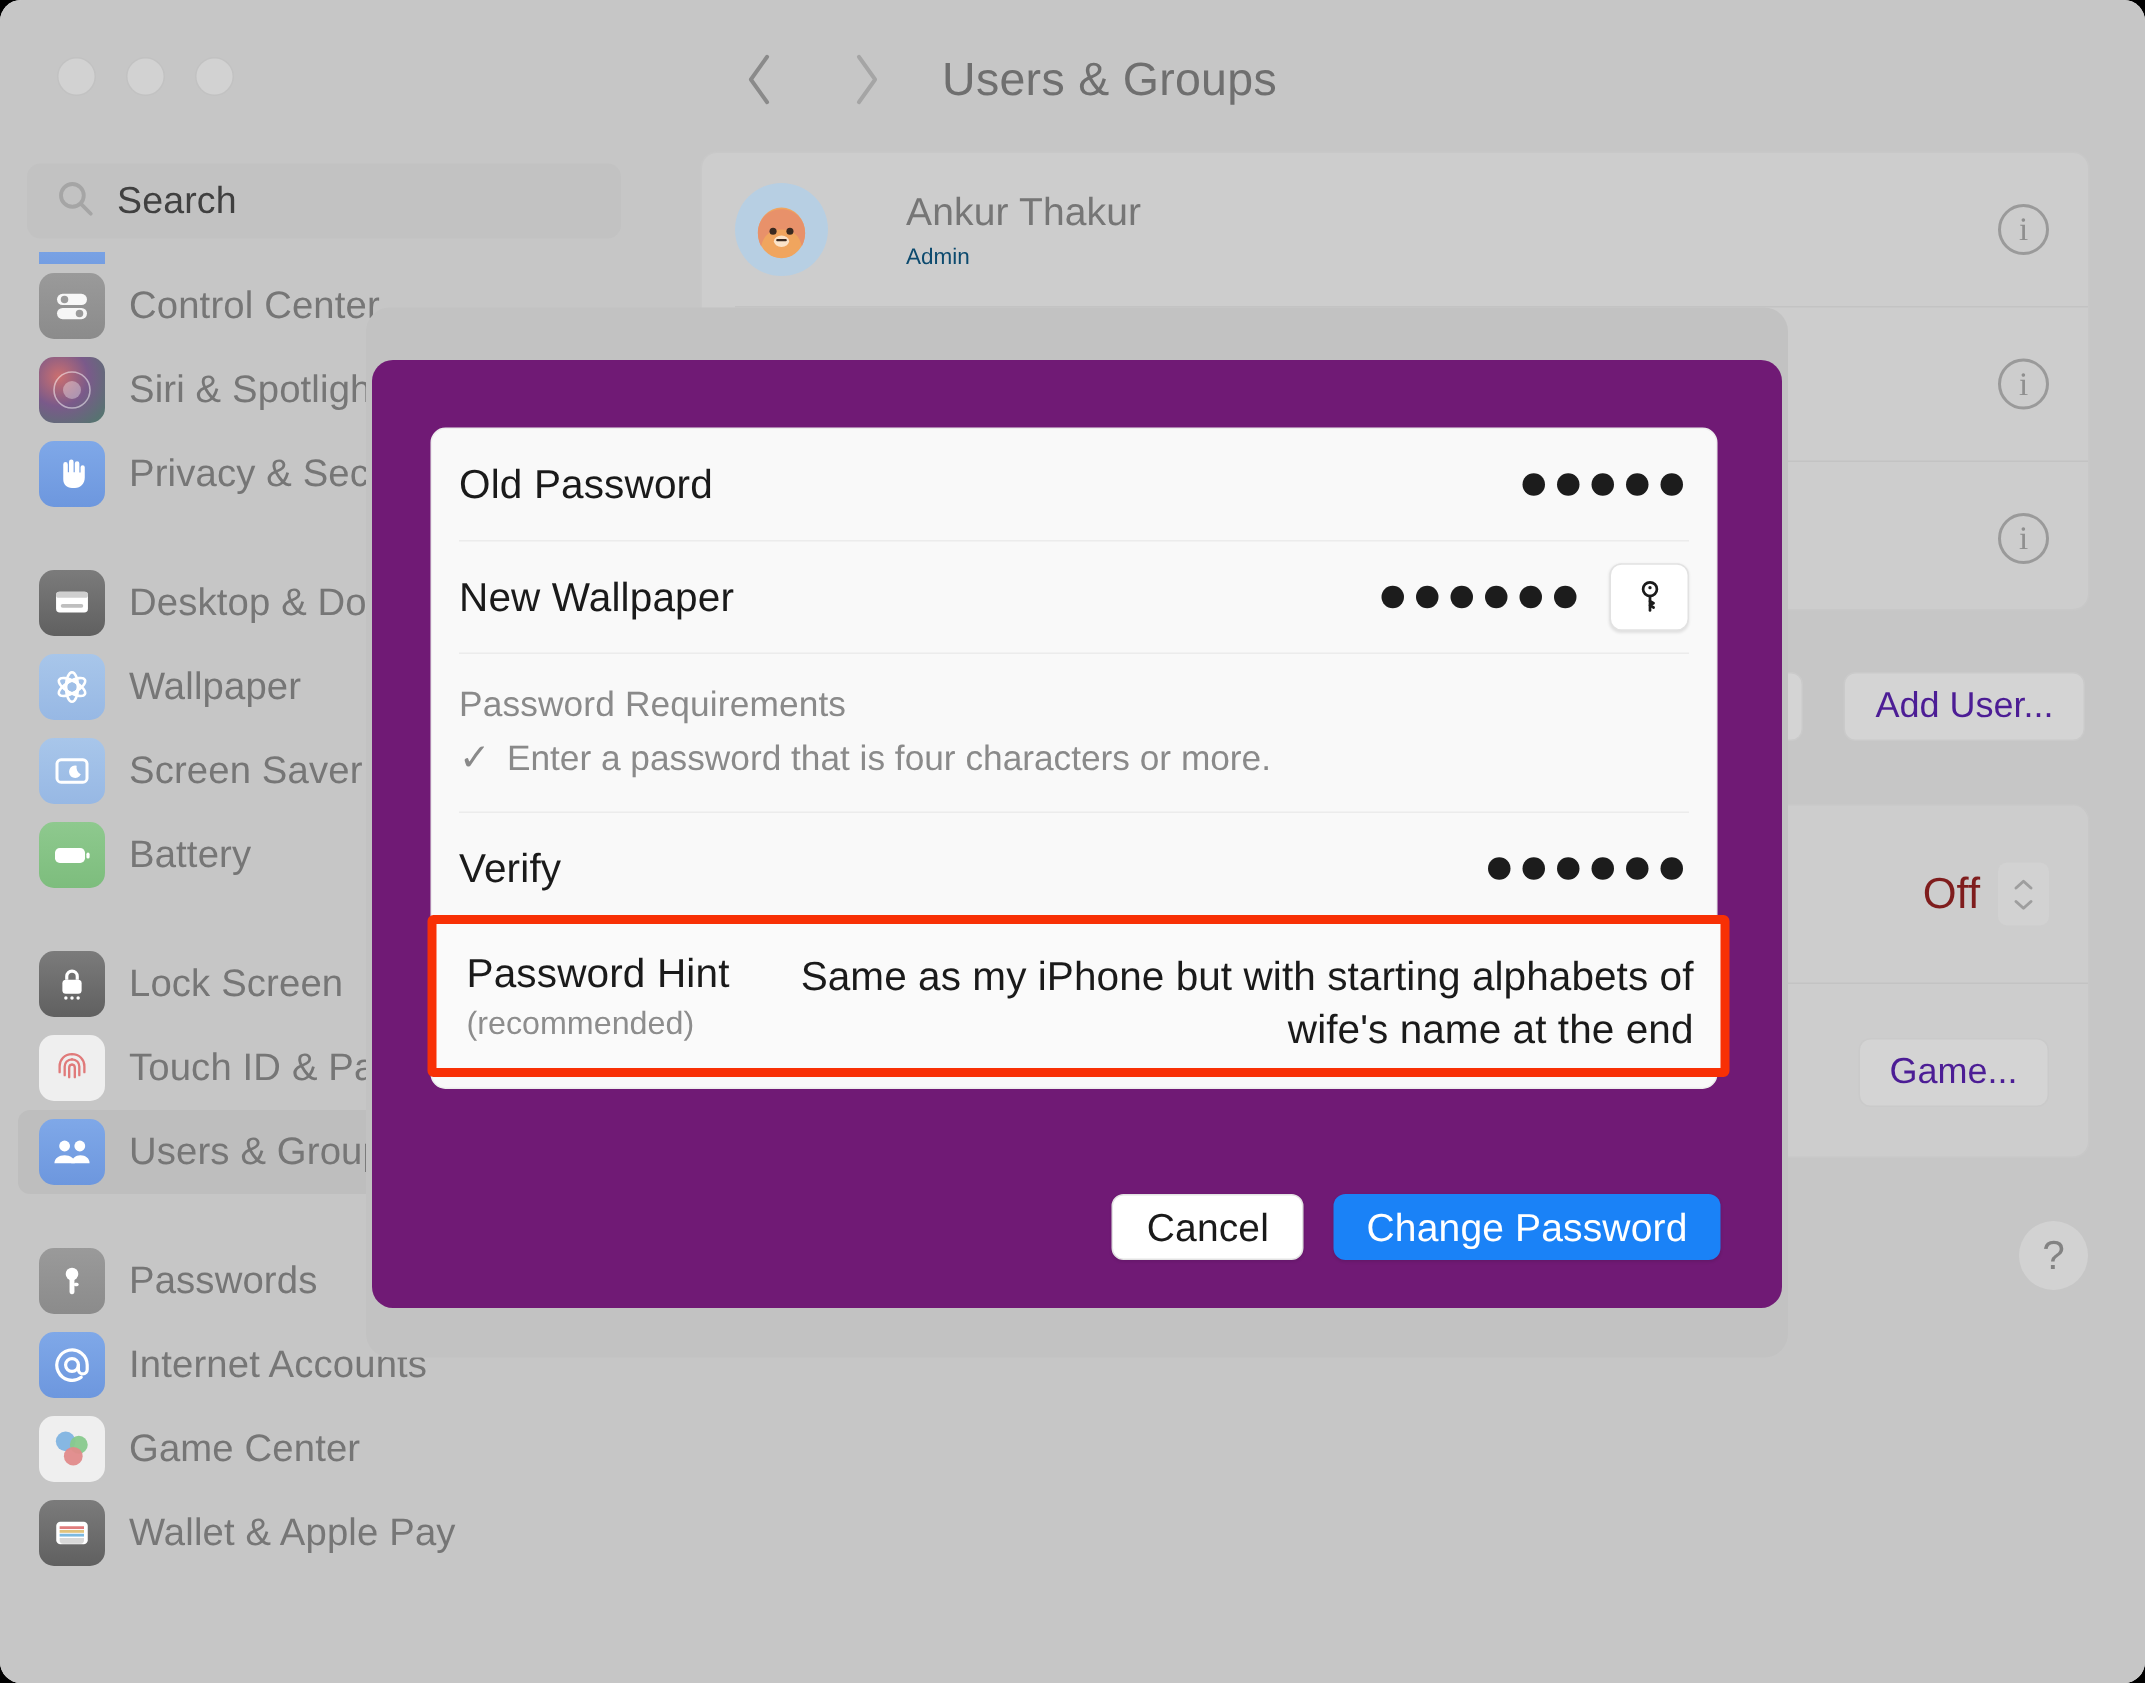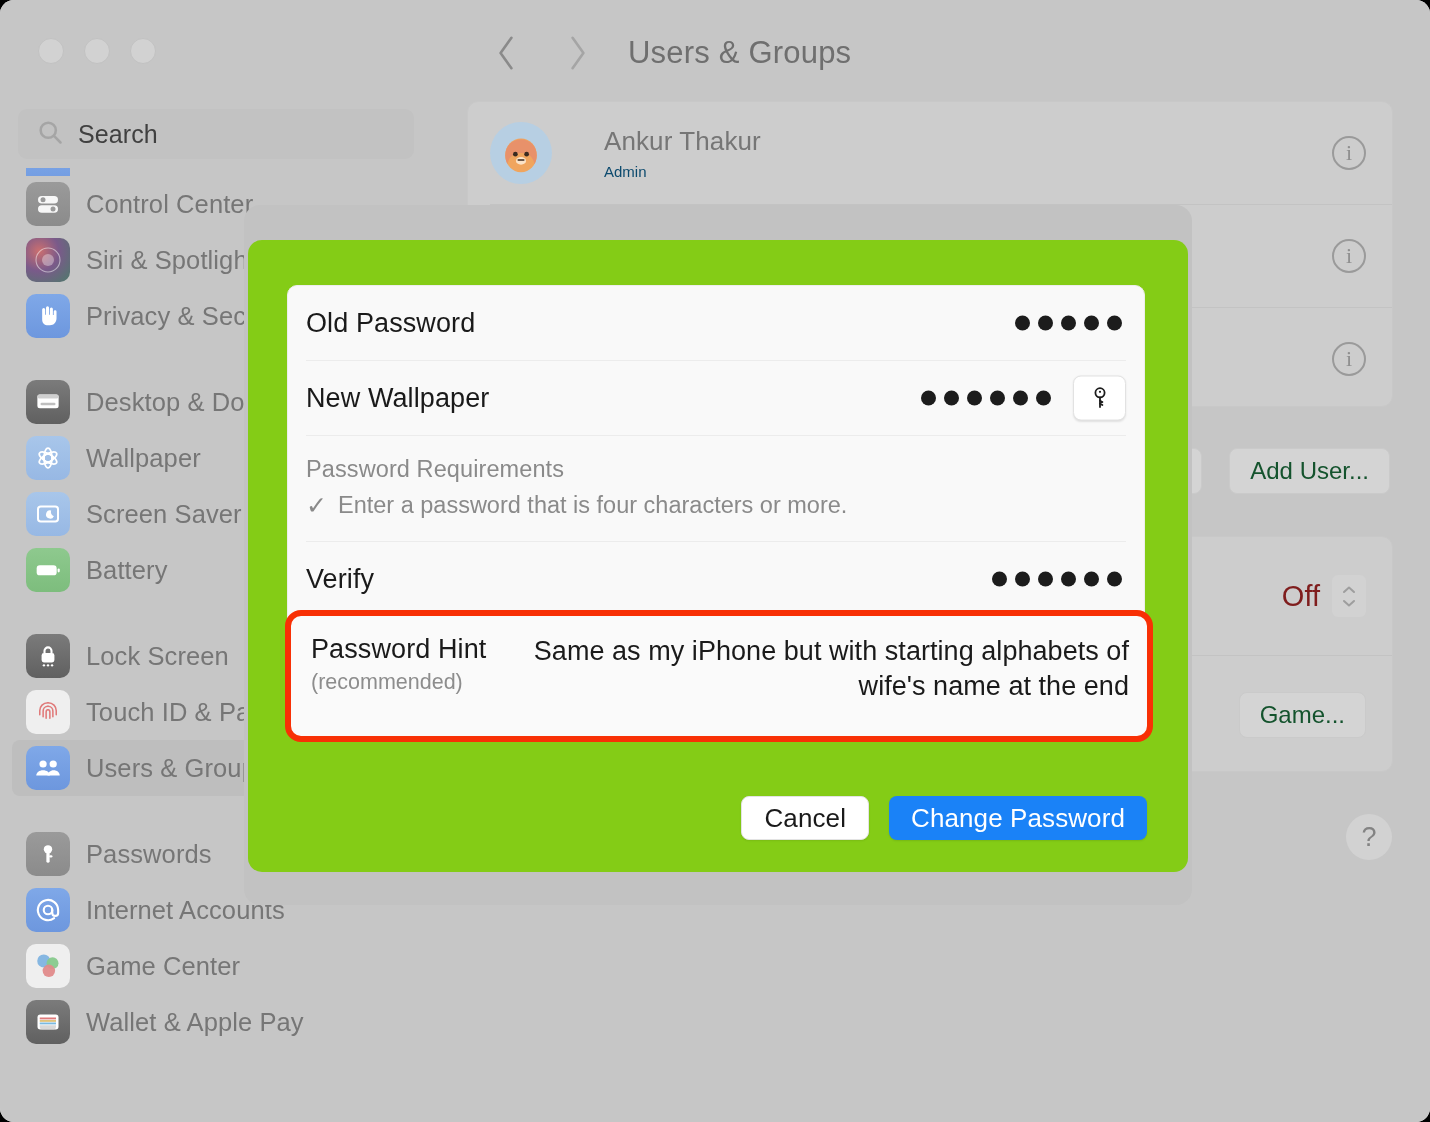--- a/index.html
+++ b/index.html
@@ -200,21 +200,21 @@
     position: absolute;
     height: 46px;
     border-radius: 8px;
     background: #d4d4d4;
     border: 1px solid #cacaca;
     display: flex;
     align-items: center;
     justify-content: center;
     padding: 0 20px;
     font-size: 24px;
-    color: #14532d;
+    color: #4c1d95;
   }
   #add-user-btn { top: 448px; right: 40px; }
   #groups-btn   { top: 448px; right: 228px; width: 130px; overflow: hidden; }
 
   #options-card { top: 536px; height: 236px; }
   .opt-row {
     position: relative;
     height: 118px;
     display: flex;
     align-items: center;
@@ -255,21 +255,21 @@
     height: 700px;
     border-radius: 16px;
     background: #c2c2c2;
   }
 
   #sheet {
     position: absolute;
     left: 248px; top: 240px;
     width: 940px;
     height: 632px;
-    background: #84cc16;
+    background: #701a75;
     border-radius: 14px;
     text-decoration: underline;
   }
 
   #form-card {
     position: absolute;
     left: 39px; top: 45px;
     width: 858px;
     background: #f9f9f9;
     border: 1px solid #ededed;
@@ -330,23 +330,23 @@
     font-size: 23.5px;
     color: #8a8a8a;
   }
   #req-check { font-size: 25px; color: #8a8a8a; line-height: 1; }
 
   
   #hint-wrap {
     position: absolute;
     left: 285px; top: 610px;
     width: 868px;
-    height: 132px;
+    height: 108px;
     border: 6px solid #f83005;
-    border-radius: 16px;
+    border-radius: 4px;
     background: #fafafa;
     display: flex;
     align-items: flex-start;
     padding: 18px 18px 12px 20px;
   }
   #hint-label-col { flex: 0 0 auto; }
   #hint-label { font-size: 27px; color: #1a1a1a; letter-spacing:.1px; }
   #hint-sub { font-size: 21.5px; color: #8d8d8d; margin-top: 5px; }
   #hint-value {
     flex: 1 1 auto;

